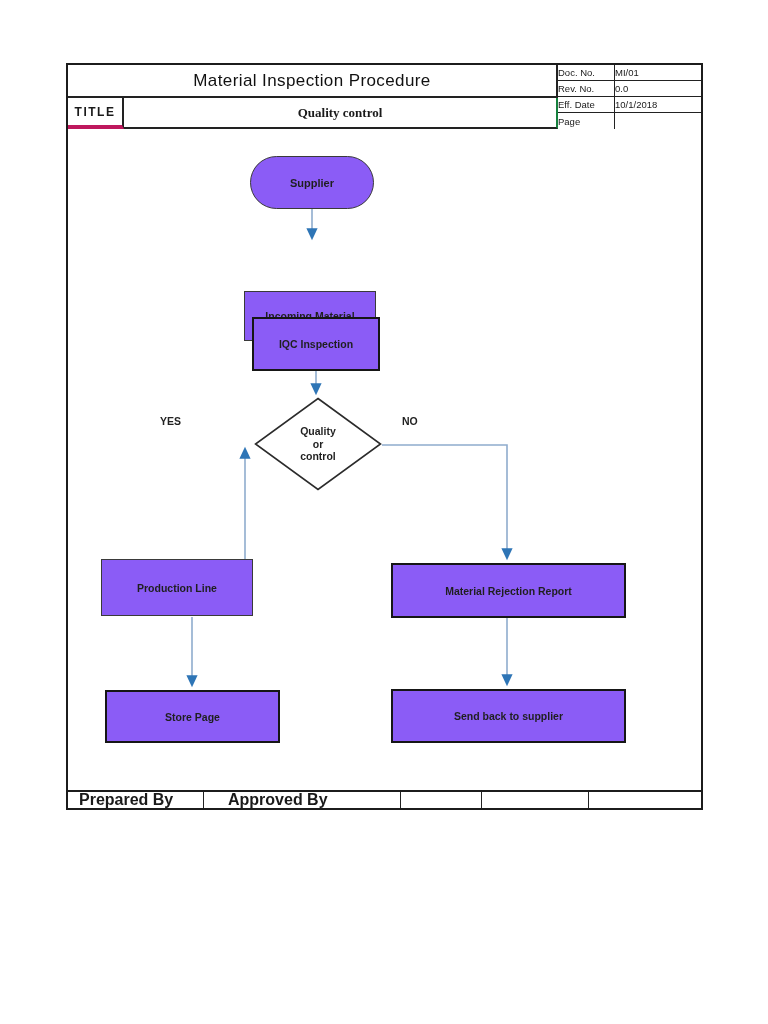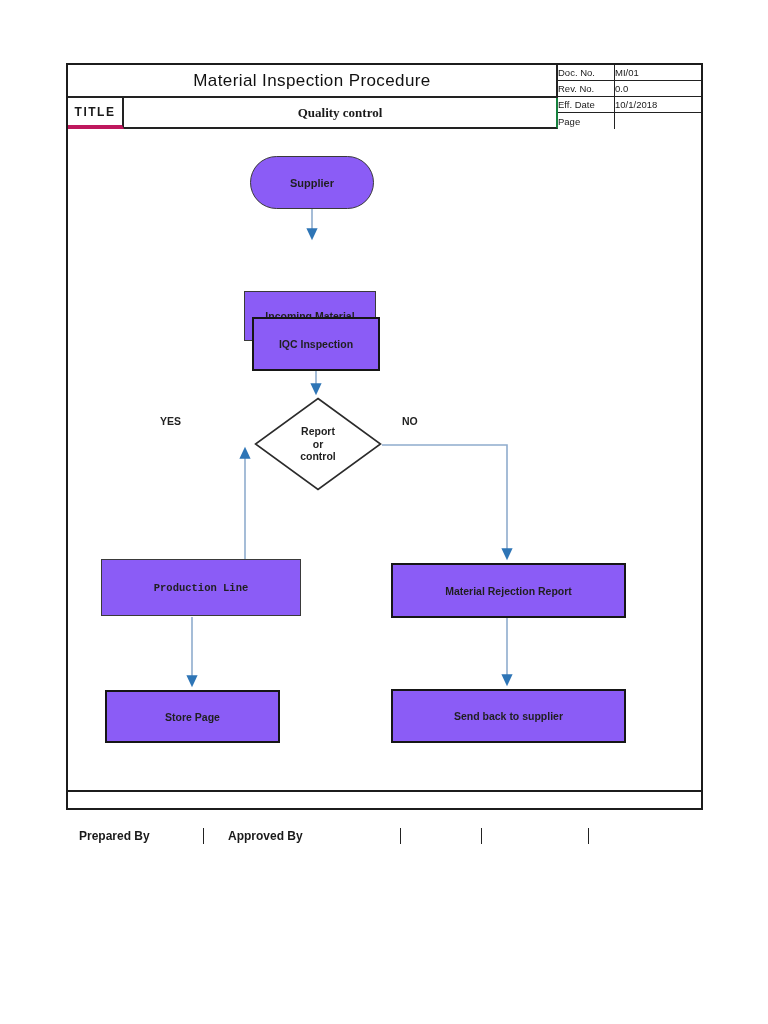--- a/index.html
+++ b/index.html
@@ -46,21 +46,21 @@
   .decision .dec-text { position:absolute; inset:0; display:flex; flex-direction:column;
           align-items:center; justify-content:center; font-size:10.5px; font-weight:600;
           line-height:1.18; color:#1f1f1f; }
 
   .branch { position:absolute; font-size:10.5px; font-weight:600; color:#222; }
 
   
   .footer { position:absolute; left:0; bottom:0; width:100%; height:18px;
             border-top:2px solid #1c1c1c; display:flex; }
   .fcell { border-right:1.5px solid #222; height:100%; display:flex; align-items:center;
-           font-size:12px; font-weight:bold; padding-left:11px;margin-top:36px; }
+           font-size:16px; font-weight:bold; padding-left:11px; }
   .fc1 { width:136px; } .fc2 { width:197px; padding-left:24px; }
   .fc3 { width:81px; } .fc4 { width:107px; } .fc5 { flex:1; border-right:none; }
 </style>
 </head>
 <body>
 
 <div class="canvas">
   <div class="page">
 
     <div class="hdr-title">Material Inspection Procedure</div>
@@ -99,30 +99,30 @@
 
       <div class="node thin" style="left:176px; top:114px; width:132px; height:50px;margin-top:48px;">Incoming Material</div>
 
       <div class="node thick" style="left:184px; top:188px; width:128px; height:54px;">IQC Inspection</div>
 
       <div class="decision">
         <svg viewBox="0 0 128 94">
           <polygon points="64,1.5 126.5,47 64,92.5 1.5,47" fill="#ffffff" stroke="#2b2b2b" stroke-width="1.6"></polygon>
         </svg>
         <div class="dec-text">
-          <span>Report</span>
+          <span>Quality</span>
           <span>or</span>
           <span>control</span>
         </div>
       </div>
 
       <div class="branch" style="left:92px; top:286px;">YES</div>
       <div class="branch" style="left:334px; top:286px;">NO</div>
 
-      <div class="node thin" style="left:33px; top:430px; width:200px; height:57px;font-family:Liberation Mono, monospace;">Production Line</div>
+      <div class="node thin" style="left:33px; top:430px; width:152px; height:57px;">Production Line</div>
 
       <div class="node thick" style="left:323px; top:434px; width:235px; height:55px;">Material Rejection Report</div>
 
       <div class="node thick" style="left:37px; top:561px; width:175px; height:53px;">Store Page</div>
 
       <div class="node thick" style="left:323px; top:560px; width:235px; height:54px;">Send back to supplier</div>
     </div>
 
     <div class="footer">
       <div class="fcell fc1">Prepared By</div>

